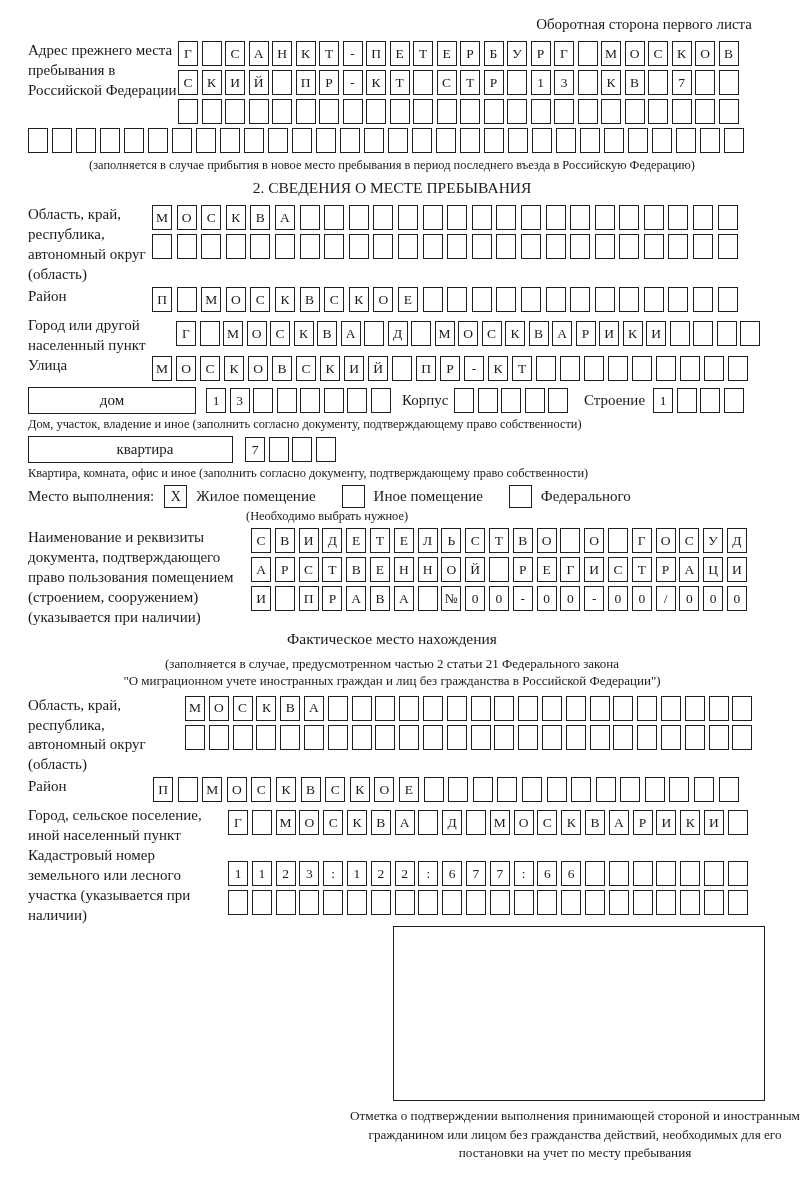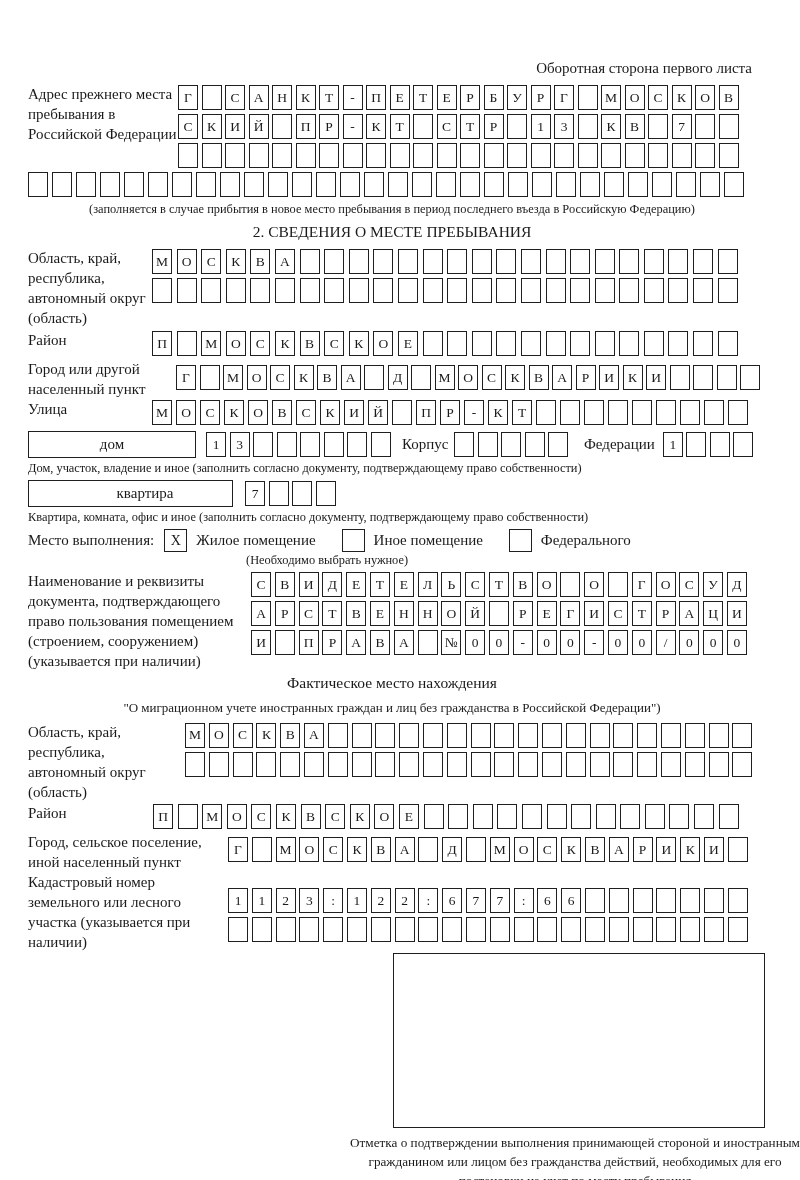--- a/index.html
+++ b/index.html
@@ -1,18 +1,18 @@
 <!DOCTYPE html>
 <html><head>
 <meta charset="utf-8">
 <style>
   html,body{margin:0;padding:0;background:#ffffff;}
   body{width:800px;height:1180px;font-family:"Liberation Serif",serif;color:#1a1a1a;overflow:hidden;}
   .content{padding:0 44px 0 28px;}
-  .hdr{font-size:15px;text-align:right;padding:16px 4px 0 0;margin-top:44px;}
+  .hdr{font-size:15px;text-align:right;padding:16px 4px 0 0;}
   .frow{display:flex;align-items:flex-start;}
   .flabel{font-size:15px;line-height:1.33;flex:none;}
   .cellrows{flex:none;}
   .cellrow{display:flex;margin-bottom:4px;}
   .cell{box-sizing:border-box;flex:none;width:20px;height:25px;border:1.6px solid #1f1f1f;margin-right:3.5px;
         display:inline-flex;align-items:center;justify-content:center;font-size:13.5px;line-height:1;}
   .gap46 .cell{margin-right:4.6px;}
   .gap40 .cell{margin-right:4.0px;}
   .gap38 .cell{margin-right:3.8px;}
   .cap{font-size:12.4px;line-height:1.3;}
@@ -322,21 +322,21 @@
         <div class="cell"></div>
       </div>
     <div class="inline-lbl" style="margin:0 6px 0 8px;">Корпус</div>
     <div class="cellrow" style="margin:0;">
         <div class="cell"></div>
         <div class="cell"></div>
         <div class="cell"></div>
         <div class="cell"></div>
         <div class="cell"></div>
       </div>
-    <div class="inline-lbl" style="margin:0 8px 0 12px;">Федерации</div>
+    <div class="inline-lbl" style="margin:0 8px 0 12px;">Строение</div>
     <div class="cellrow" style="margin:0;">
         <div class="cell">1</div>
         <div class="cell"></div>
         <div class="cell"></div>
         <div class="cell"></div>
       </div>
   </div>
   <div class="cap mt2">Дом, участок, владение и иное (заполнить согласно документу, подтверждающему право собственности)</div>
 
   <div class="frow mt4" style="align-items:center;">
@@ -430,20 +430,21 @@
           <div class="cell">0</div>
           <div class="cell">/</div>
           <div class="cell">0</div>
           <div class="cell">0</div>
           <div class="cell">0</div>
         </div>
     </div>
   </div>
 
   <div class="stitle" style="margin-top:2px;">Фактическое место нахождения</div>
+  <div class="cap cap-center" style="font-size:13px;">(заполняется в случае, предусмотренном частью 2 статьи 21 Федерального закона</div>
   <div class="cap cap-center" style="font-size:13px;">"О миграционном учете иностранных граждан и лиц без гражданства в Российской Федерации")</div>
 
   <div class="frow mt6">
     <div class="flabel" style="width:157px;">Область, край, республика, автономный округ (область)</div>
     <div class="cellrows gap38">
       <div class="cellrow">
           <div class="cell">М</div>
           <div class="cell">О</div>
           <div class="cell">С</div>
           <div class="cell">К</div>

